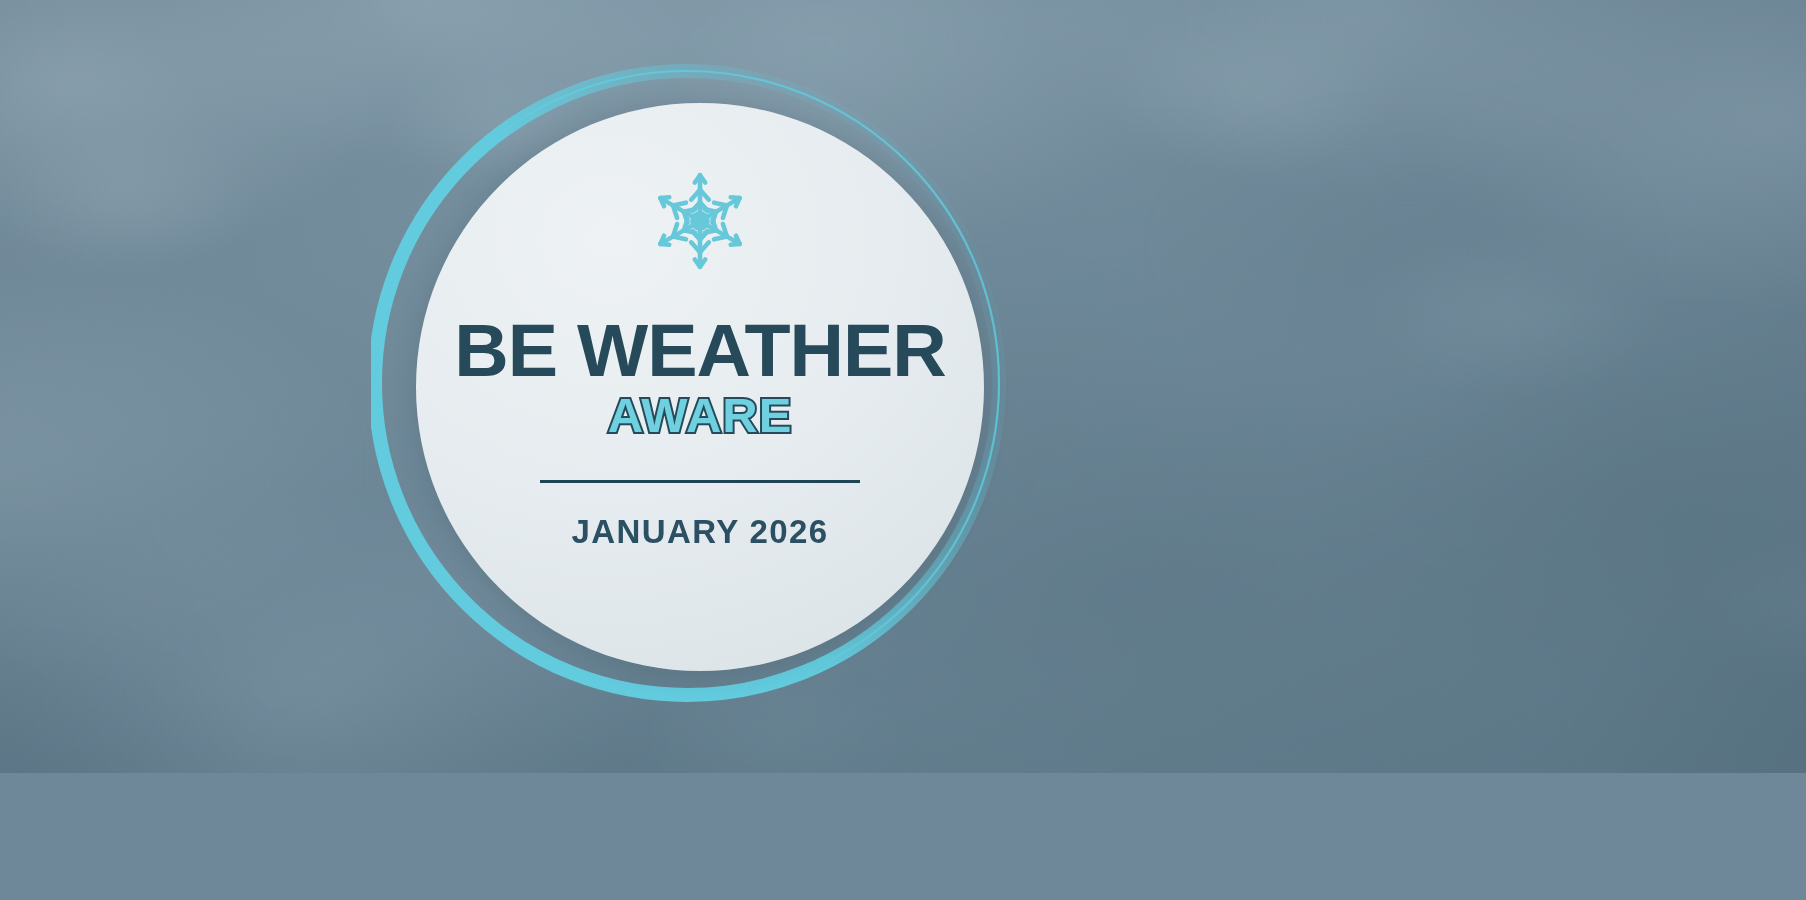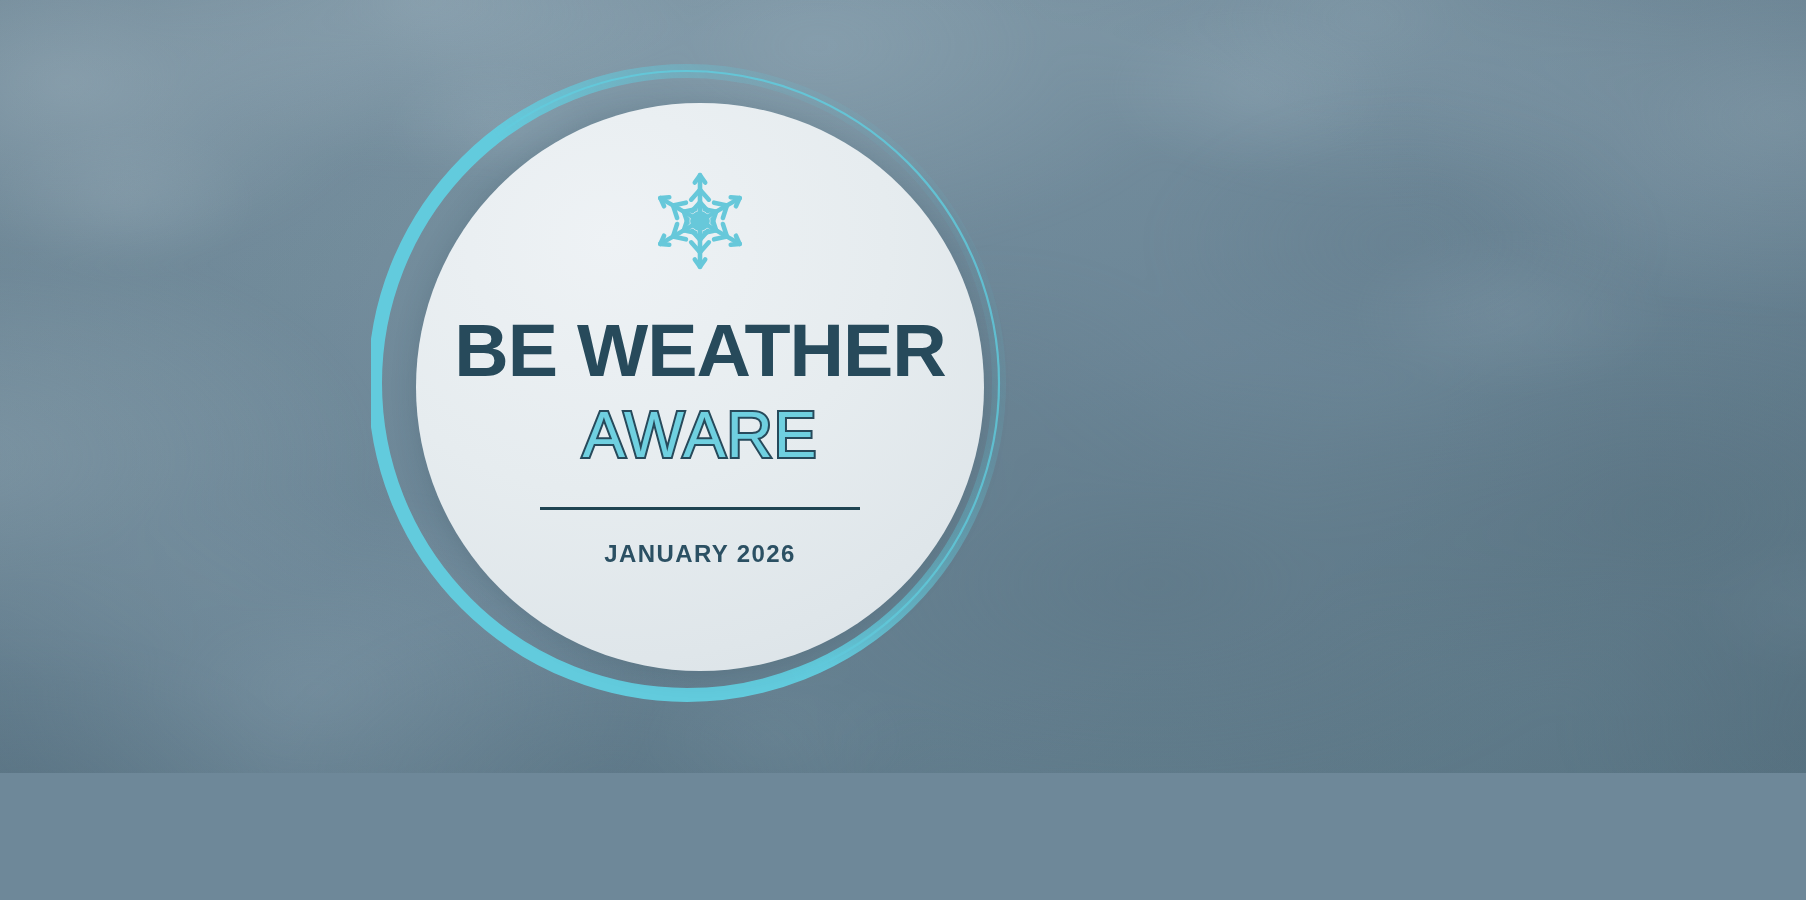--- a/index.html
+++ b/index.html
@@ -138,44 +138,44 @@
     line-height:.92;
     letter-spacing:-1px;
     color:#274a5b;
     text-align:center;
     transform:scaleX(1.02);
     white-space:nowrap;
   }
 
   .subline {
     font-family:"Liberation Sans", sans-serif;
-    font-weight:400;
-    font-size:64px;
+    font-weight:700;
+    font-size:49px;
     line-height:1;
     letter-spacing:1px;
     color:#6fd0e0;
     text-align:center;
-    margin-top:18px;
+    margin-top:6px;
     white-space:nowrap;
     -webkit-text-stroke:4px #274a5b;
     paint-order: stroke fill;
     transform:scaleX(1.0);
   }
 
   .rule {
     width:320px;
     height:3px;
     background:#1f4452;
     margin-top:40px;
   }
 
   .dateline {
     font-family:"Liberation Sans", sans-serif;
     font-weight:700;
-    font-size:24px;
+    font-size:33px;
     letter-spacing:1.4px;
     color:#2b5063;
     margin-top:30px;
     white-space:nowrap;
   }
 </style>
 </head>
 <body>
 
 <div class="stage">

